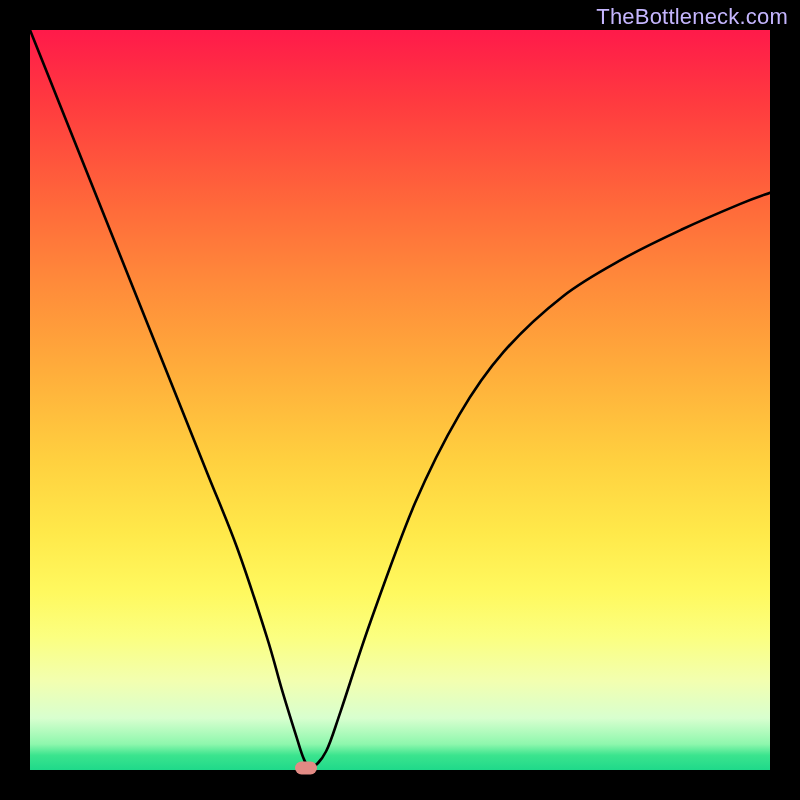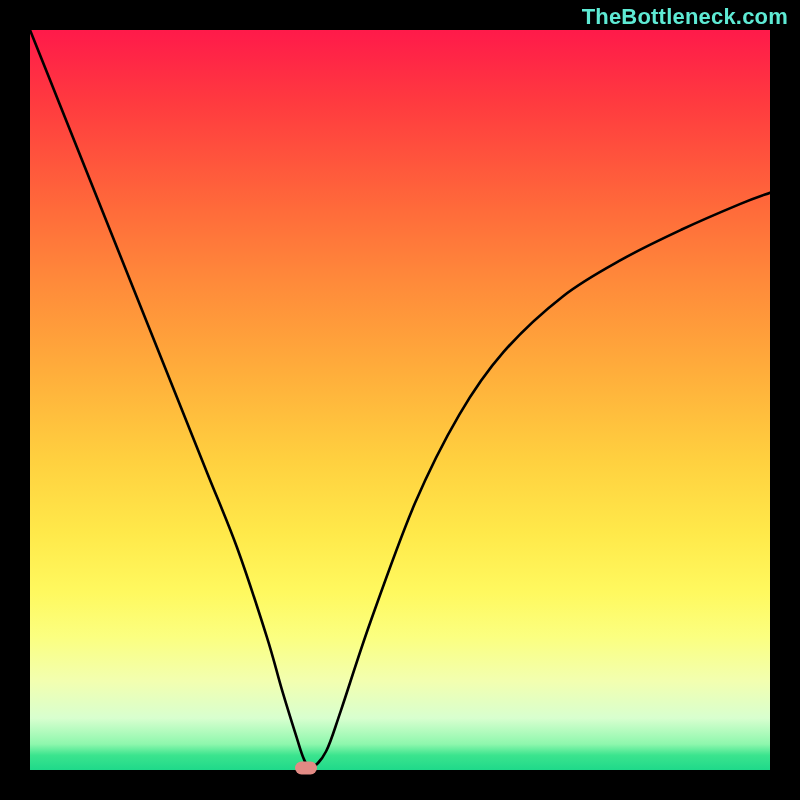--- a/index.html
+++ b/index.html
@@ -46,23 +46,23 @@
     width: 22px;
     height: 13px;
     background: #e28a84;
     border-radius: 7px;
     transform: translate(-50%, -50%);
   }
   .watermark {
     position: absolute;
     top: 4px;
     right: 12px;
-    color: #5eead4;
+    color: #c4b5fd;
     font-size: 22px;
-    font-weight: 700;
+    font-weight: 400;
     letter-spacing: 0.2px;
   }
 </style>
 </head>
 <body>
 
 <div class="plot-area">
   <svg class="curve" viewBox="0 0 740 740" preserveAspectRatio="none">
     <path id="curve-path" d="M 0.00 0.00 C 4.93 12.33, 19.73 49.33, 29.60 74.00 C 39.47 98.67, 49.33 123.33, 59.20 148.00 C 69.07 172.67, 78.93 197.33, 88.80 222.00 C 98.67 246.67, 108.53 271.33, 118.40 296.00 C 128.27 320.67, 138.13 345.33, 148.00 370.00 C 157.87 394.67, 167.73 419.33, 177.60 444.00 C 187.47 468.67, 197.33 490.87, 207.20 518.00 C 217.07 545.13, 229.40 583.37, 236.80 606.80 C 244.20 630.23, 246.67 641.95, 251.60 658.60 C 256.53 675.25, 262.70 694.98, 266.40 706.70 C 270.10 718.42, 271.33 723.72, 273.80 728.90 C 276.27 734.08, 277.50 739.01, 281.20 737.78 C 284.90 736.55, 291.07 731.00, 296.00 721.50 C 300.93 712.00, 303.40 702.38, 310.80 680.80 C 318.20 659.22, 328.07 626.53, 340.40 592.00 C 352.73 557.47, 370.00 508.13, 384.80 473.60 C 399.60 439.07, 414.40 410.08, 429.20 384.80 C 444.00 359.52, 456.33 341.63, 473.60 321.90 C 490.87 302.17, 513.07 281.82, 532.80 266.40 C 552.53 250.98, 572.27 240.50, 592.00 229.40 C 611.73 218.30, 631.47 209.05, 651.20 199.80 C 670.93 190.55, 695.60 180.07, 710.40 173.90 C 725.20 167.73, 735.07 164.65, 740.00 162.80" stroke="#000" stroke-width="2.6" fill="none" stroke-linecap="round" stroke-linejoin="round"></path>
   </svg>

